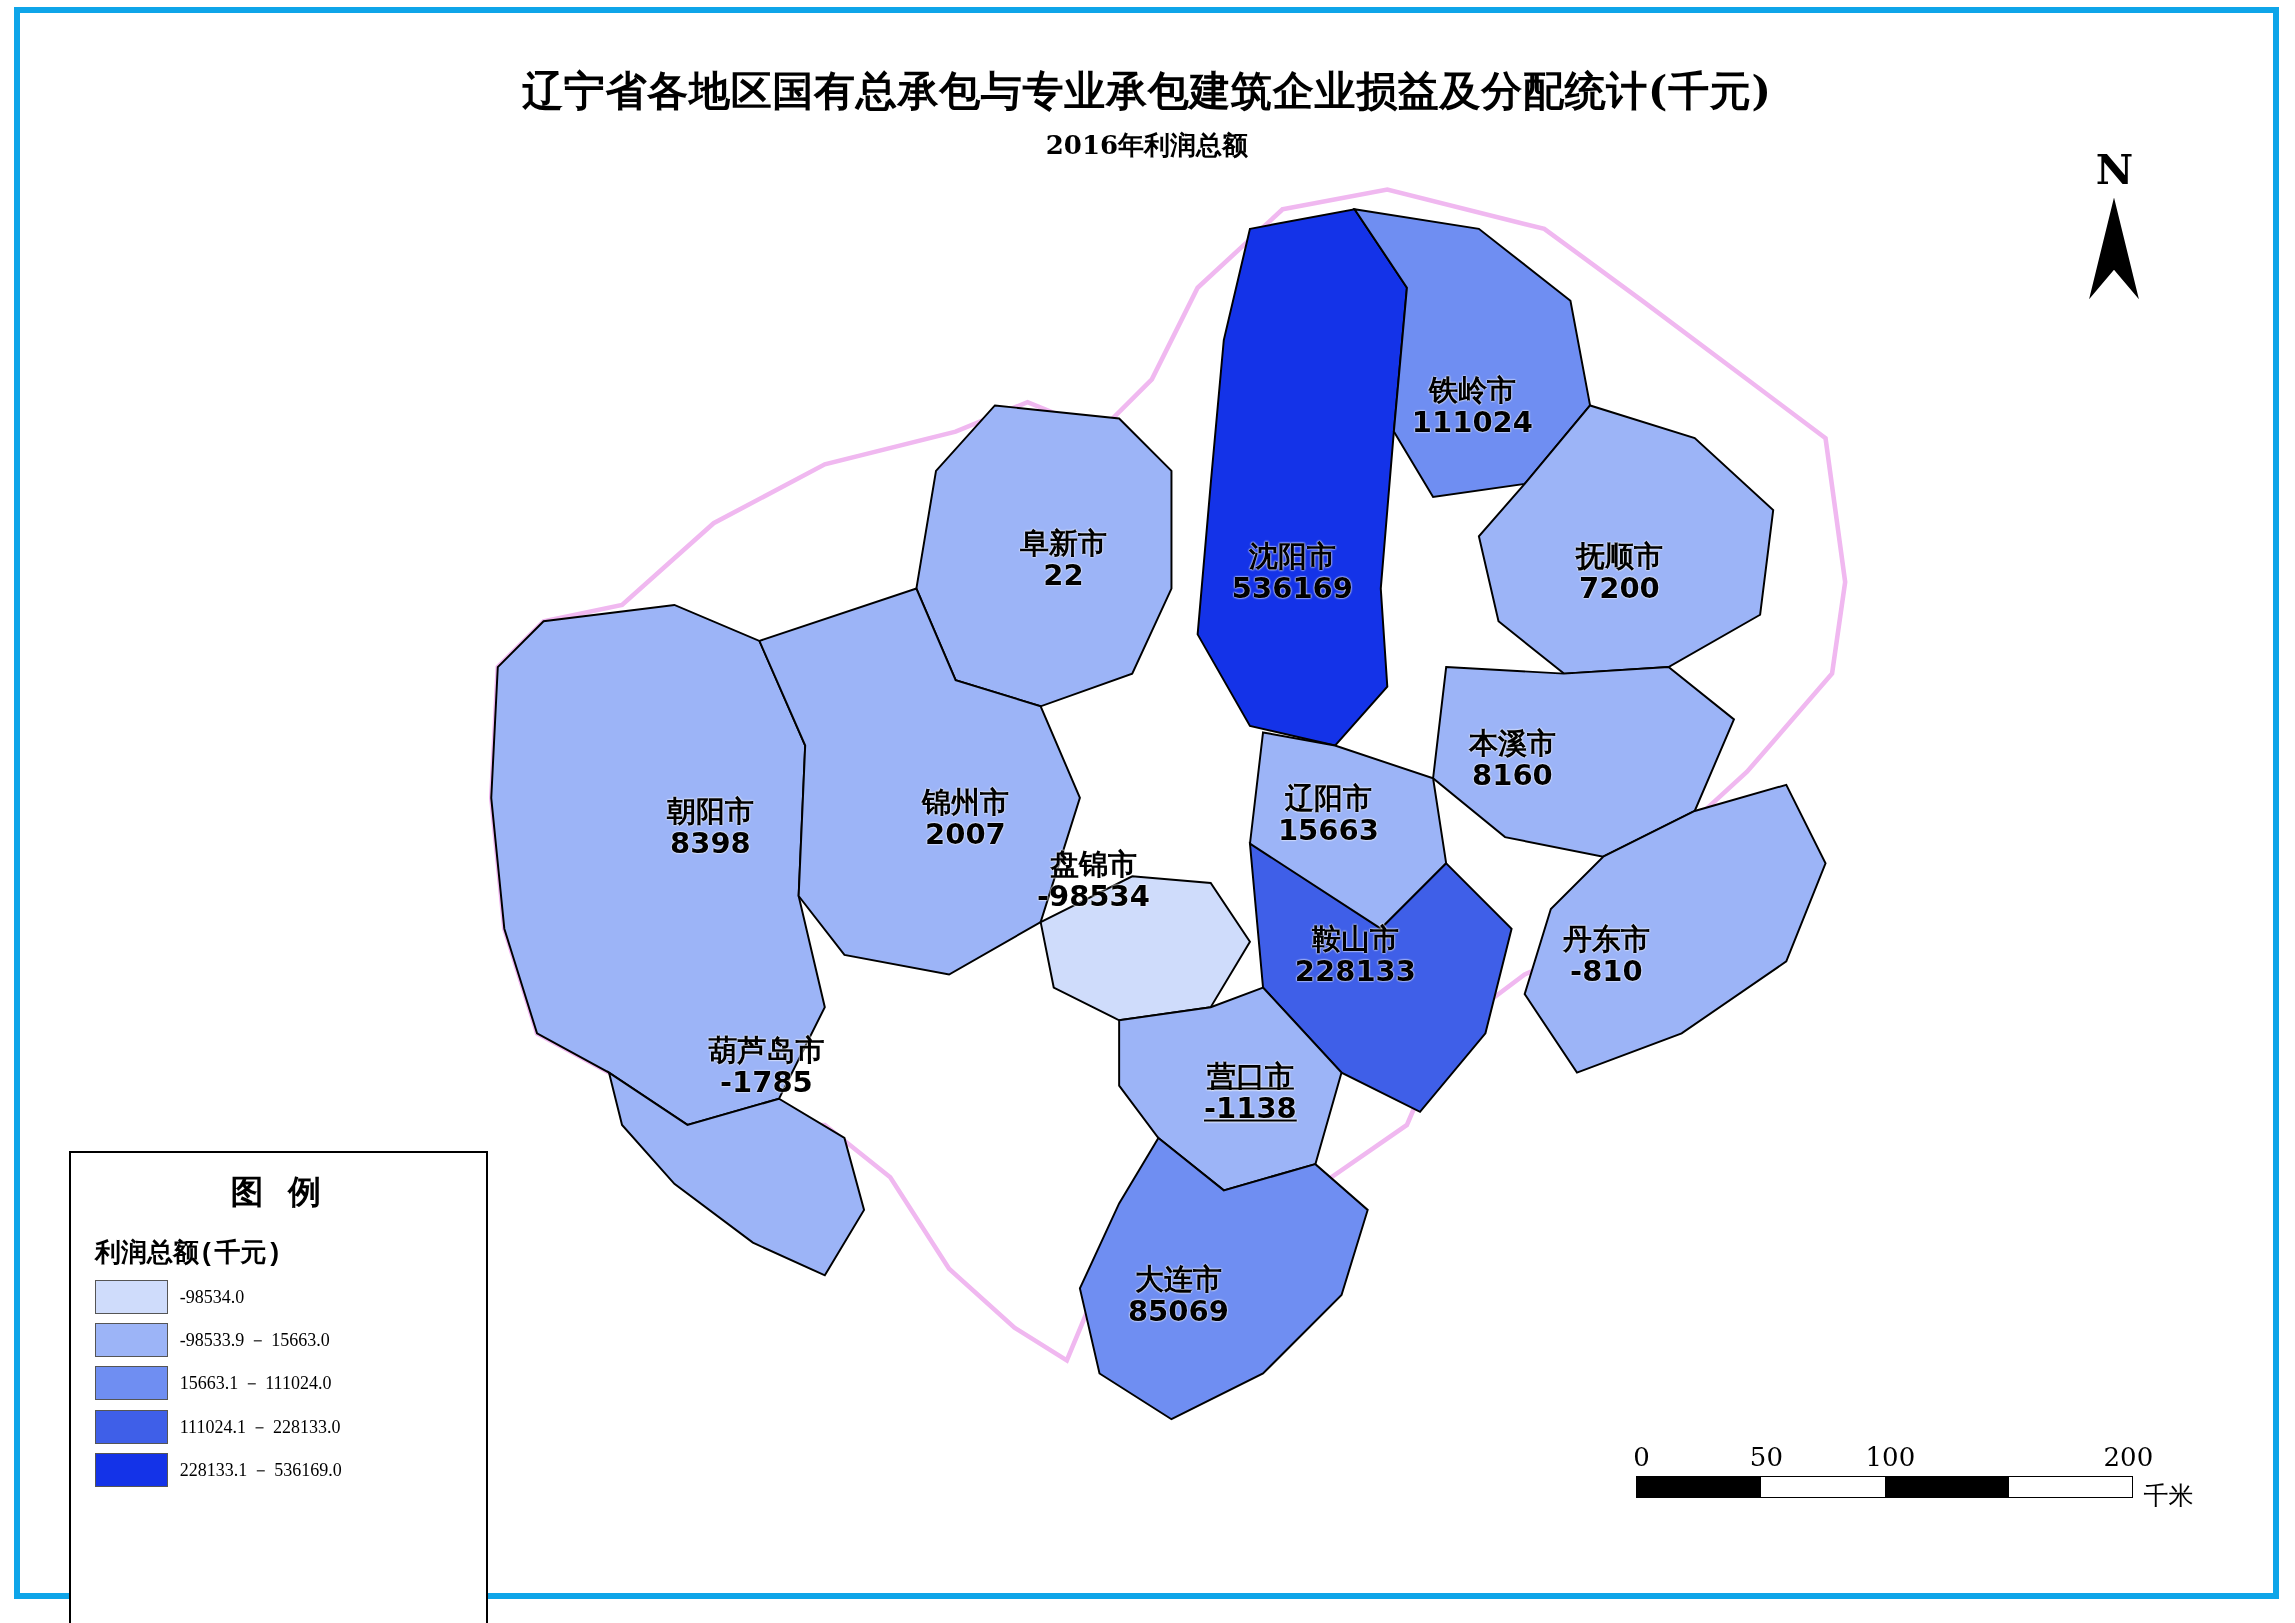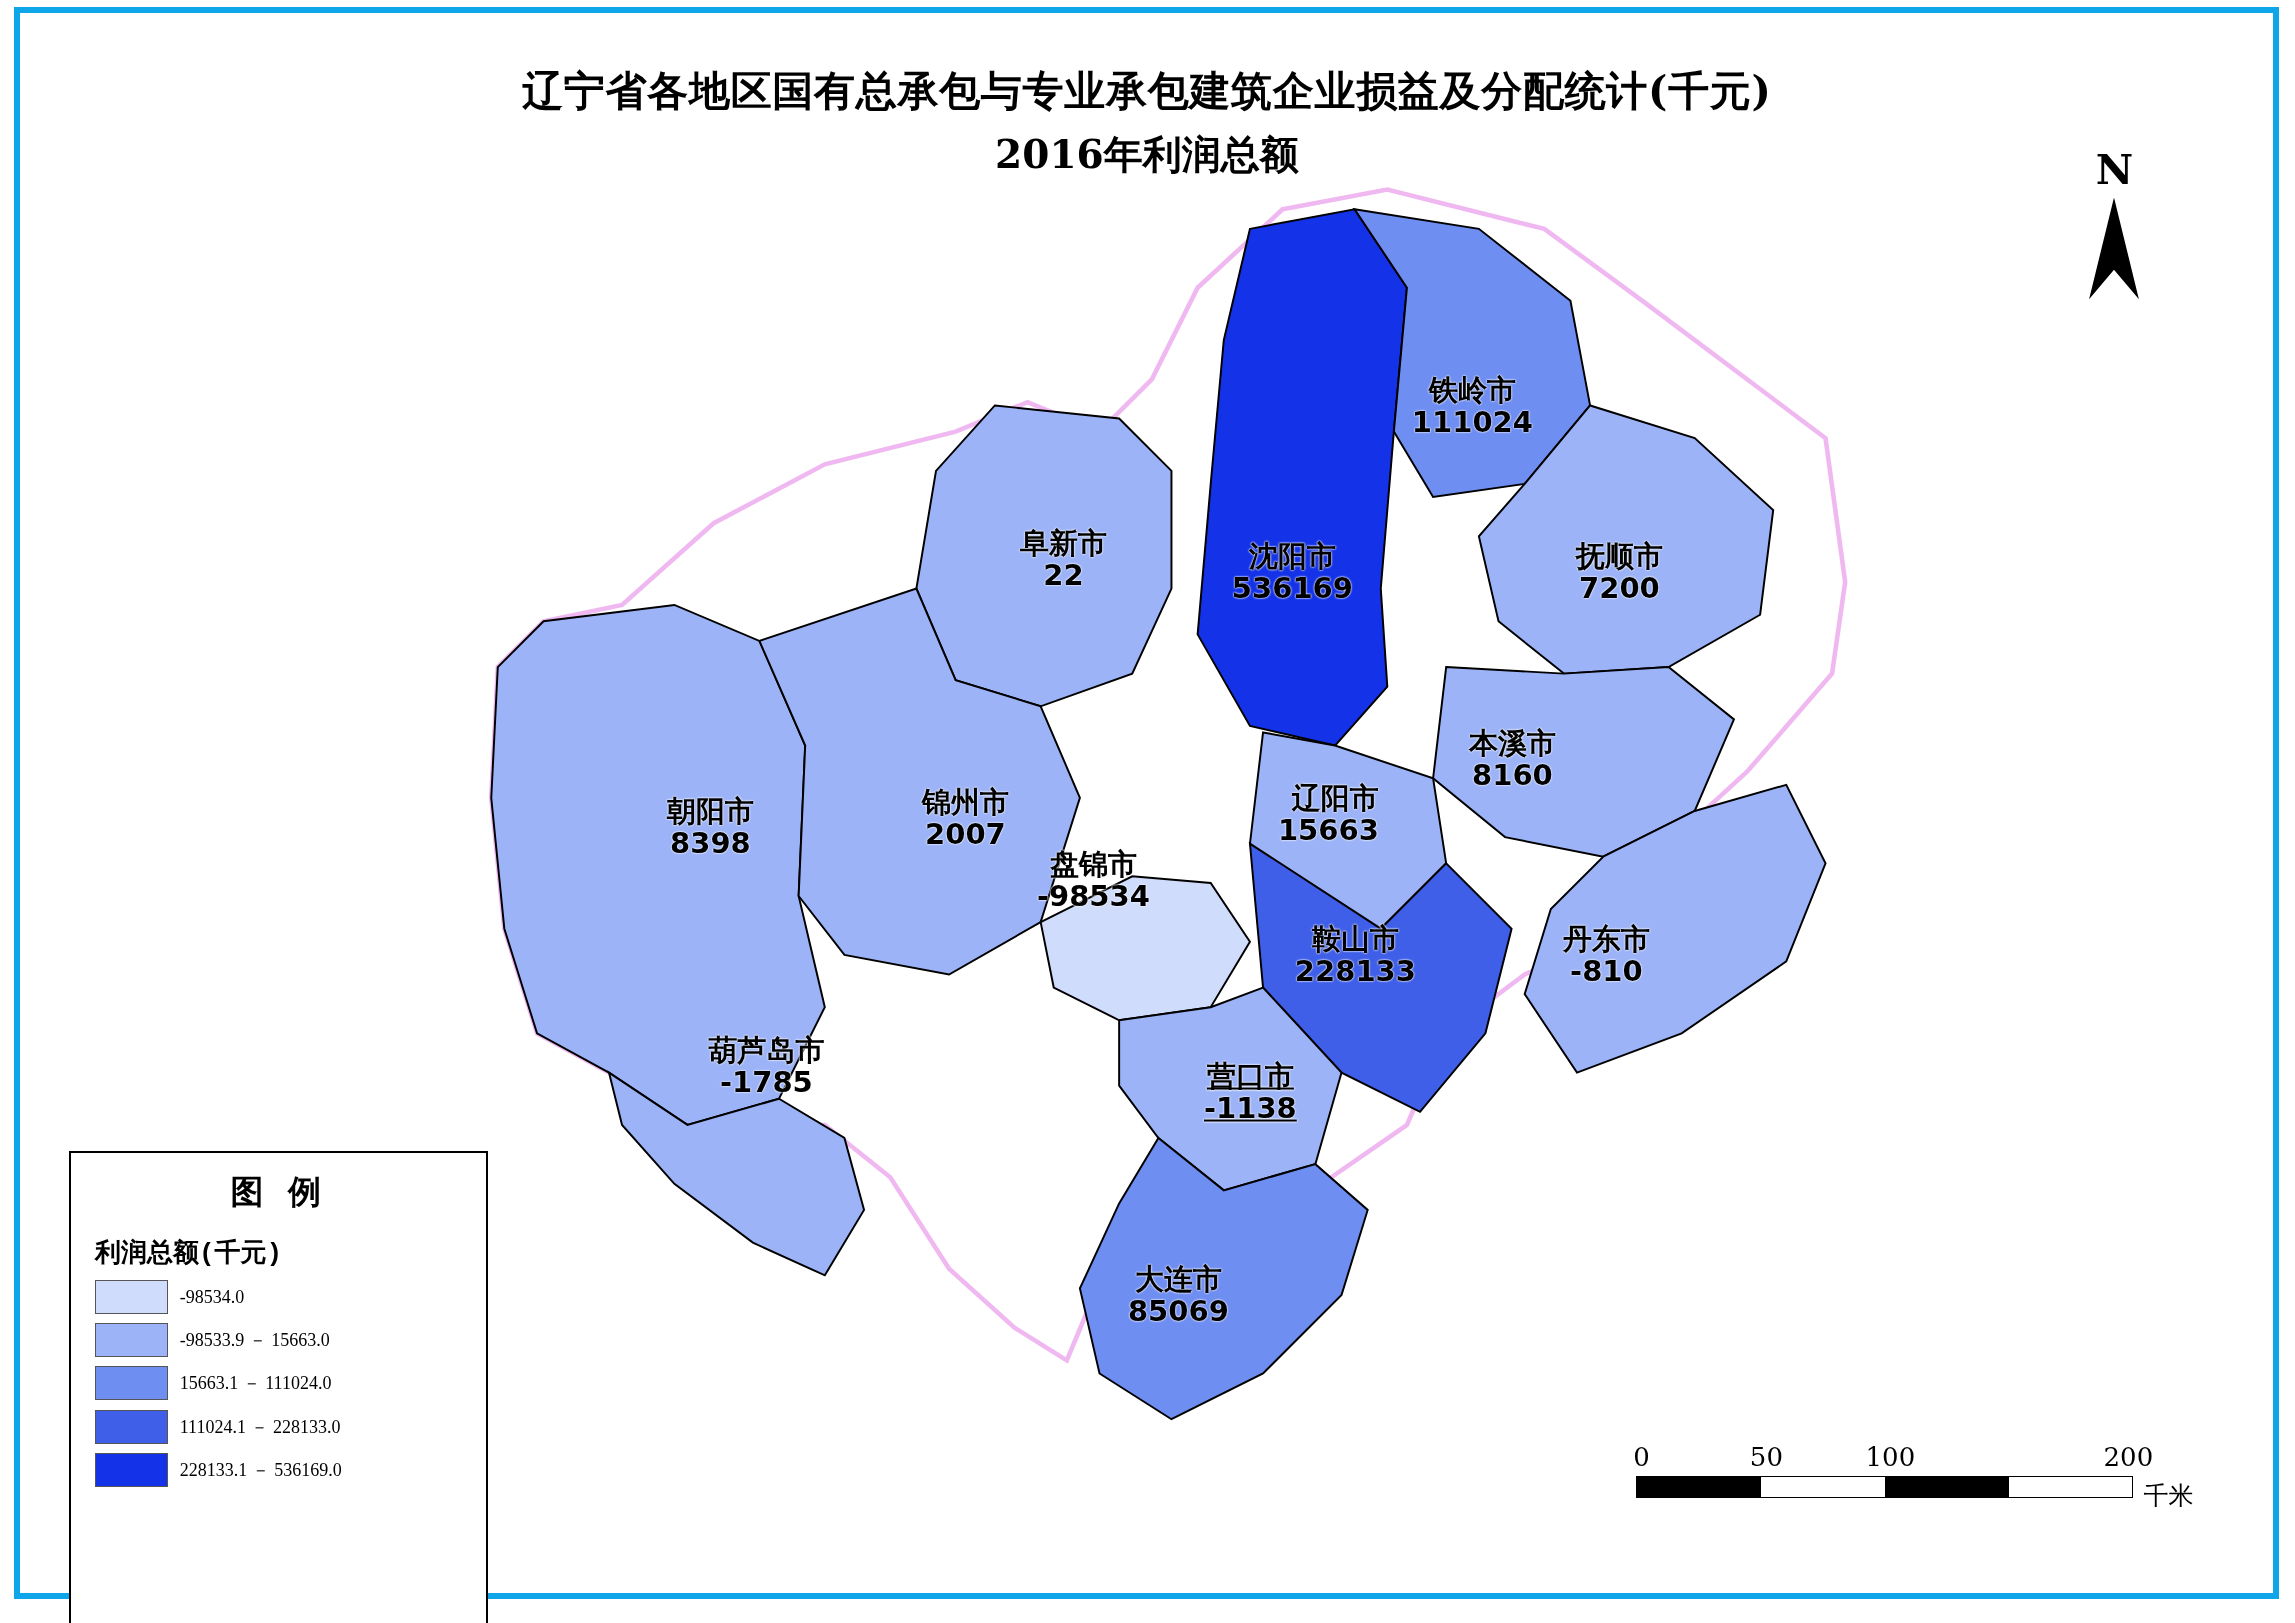--- a/index.html
+++ b/index.html
@@ -15,21 +15,21 @@
   
   #title-block{
     position:absolute;left:0;top:51px;width:100%;text-align:center;
     pointer-events:none;
   }
   #title-main{
     font-size:41px;font-weight:bold;letter-spacing:0.7px;
     font-family:"DejaVu Serif","Liberation Serif",serif;
   }
   #title-sub{
-    font-size:39px;font-weight:bold;margin-top:9.2px;
+    font-size:26px;font-weight:bold;margin-top:9.2px;
     font-family:"DejaVu Serif","Liberation Serif",serif;
   }
   
   #north-arrow{position:absolute;left:2048px;top:137px;width:92px;height:170px;text-align:center;}
   #north-arrow .n-letter{font-size:41px;font-weight:bold;font-family:"DejaVu Serif","Liberation Serif",serif;line-height:41px;}
   
   #map-svg{position:absolute;left:0;top:0;width:2265px;height:1592px;}
   .province-label{
     position:absolute;text-align:center;font-size:29px;font-weight:bold;
     line-height:1.12;white-space:nowrap;transform:translate(-50%,-50%);
@@ -106,21 +106,21 @@
     <span class="val">7200</span>
   </div>
   <div class="province-label" style="left:1043px;top:546px;">
     <span>阜新市</span>
     <span class="val">22</span>
   </div>
   <div class="province-label" style="left:1492px;top:746px;">
     <span>本溪市</span>
     <span class="val">8160</span>
   </div>
-  <div class="province-label" style="left:1308px;top:801px;text-align:right;">
+  <div class="province-label" style="left:1308px;top:801px;">
     <span>辽阳市</span>
     <span class="val">15663</span>
   </div>
   <div class="province-label" style="left:690px;top:814px;">
     <span>朝阳市</span>
     <span class="val">8398</span>
   </div>
   <div class="province-label" style="left:945px;top:805px;">
     <span>锦州市</span>
     <span class="val">2007</span>

